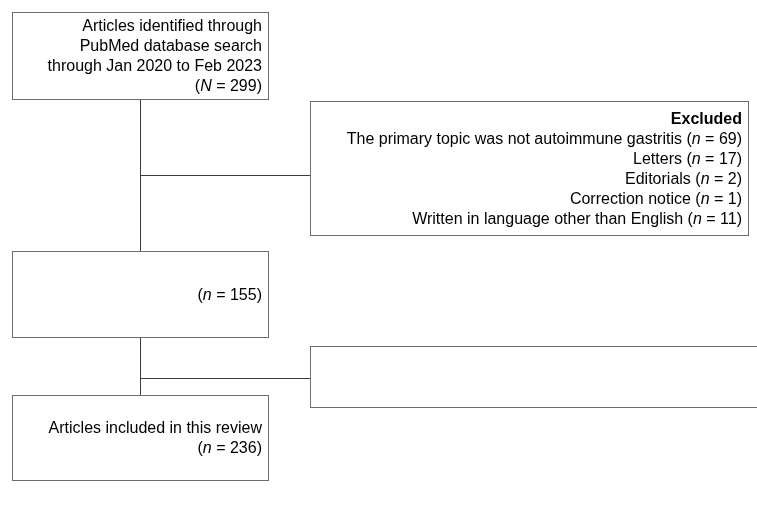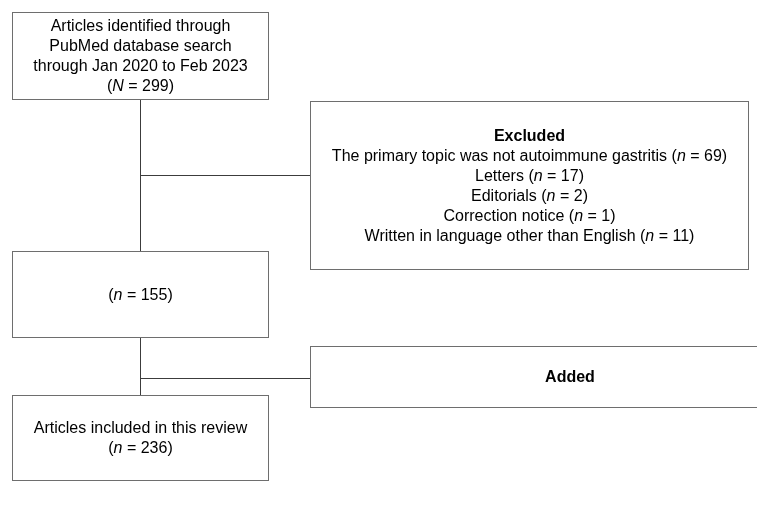--- a/index.html
+++ b/index.html
@@ -18,27 +18,27 @@
     overflow: hidden;
   }
   .box {
     position: absolute;
     box-sizing: border-box;
     border: 1.5px solid #6e6e6e;
     background: #ffffff;
     display: flex;
     flex-direction: column;
     justify-content: center;
-    align-items: center;
+    align-items: flex-end;
     text-align: center;
     line-height: 20px;
     padding: 2px 6px;
   }
   .box-identified { left: 12px;  top: 12px;  width: 257px; height: 88px;  }
-  .box-excluded   { left: 310px; top: 101px; width: 439px; height: 169px; }
+  .box-excluded   { left: 310px; top: 101px; width: 439px; height: 135px; }
   .box-eligible   { left: 12px;  top: 251px; width: 257px; height: 87px;  }
   .box-added      { left: 310px; top: 346px; width: 520px; height: 62px;  }
   .box-included   { left: 12px;  top: 395px; width: 257px; height: 86px;  }
   .line { white-space: nowrap; }
   .bold { font-weight: bold; }
   .it   { font-style: italic; }
   .conn {
     position: absolute;
     background: #3c3c3c;
   }

